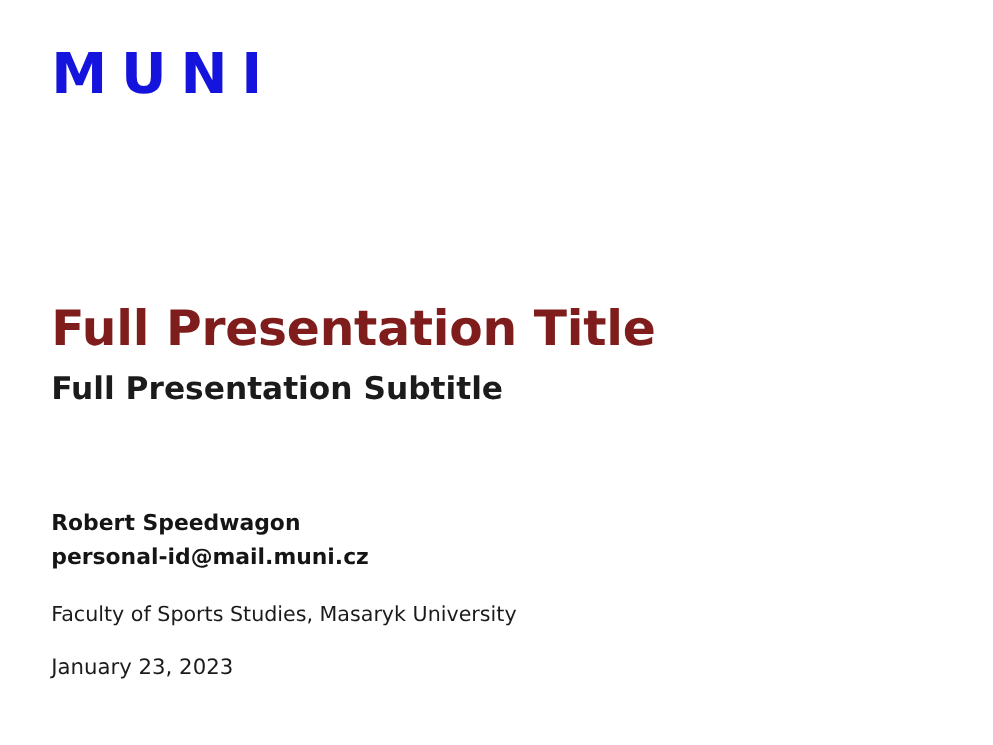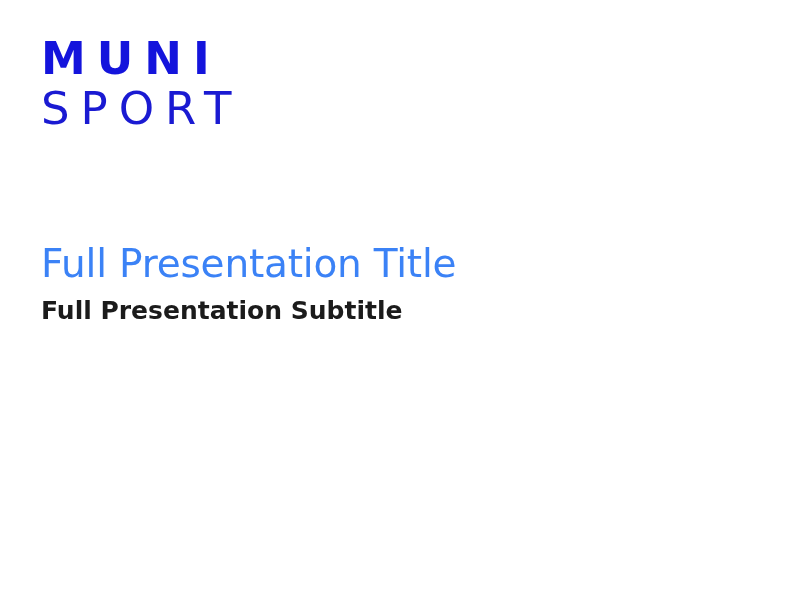--- a/index.html
+++ b/index.html
@@ -54,23 +54,23 @@
 
   
   .title-block {
     position: absolute;
     left: 41px;
     top: 241px;
     width: 700px;
   }
   .main-title {
     font-family: "DejaVu Sans", sans-serif;
-    font-weight: 400;
+    font-weight: 700;
     font-size: 39px;
-    color: #3b82f6;
+    color: #7f1d1d;
     line-height: 1.16;
     letter-spacing: -0.2px;
     margin: 0;
   }
   .main-subtitle {
     font-family: "DejaVu Sans", sans-serif;
     font-weight: 700;
     font-size: 25px;
     color: #1b1b1b;
     line-height: 1.3;
@@ -112,22 +112,27 @@
     margin: 20px 0 0 0;
   }
 </style>
 </head>
 <body>
 
 <div class="slide">
 
   <div class="logo">
     <span class="logo-muni">MUNI</span>
-    <span class="logo-sport">SPORT</span>
   </div>
 
   <div class="title-block">
     <h1 class="main-title">Full Presentation Title</h1>
     <p class="main-subtitle">Full Presentation Subtitle</p>
   </div>
 
+  <div class="meta-block">
+    <p class="author-name">Robert Speedwagon</p>
+    <p class="author-email">personal-id@mail.muni.cz</p>
+    <p class="affiliation">Faculty of Sports Studies, Masaryk University</p>
+    <p class="date-line">January 23, 2023</p>
+  </div>
 
 </div>
 
 </body></html>

